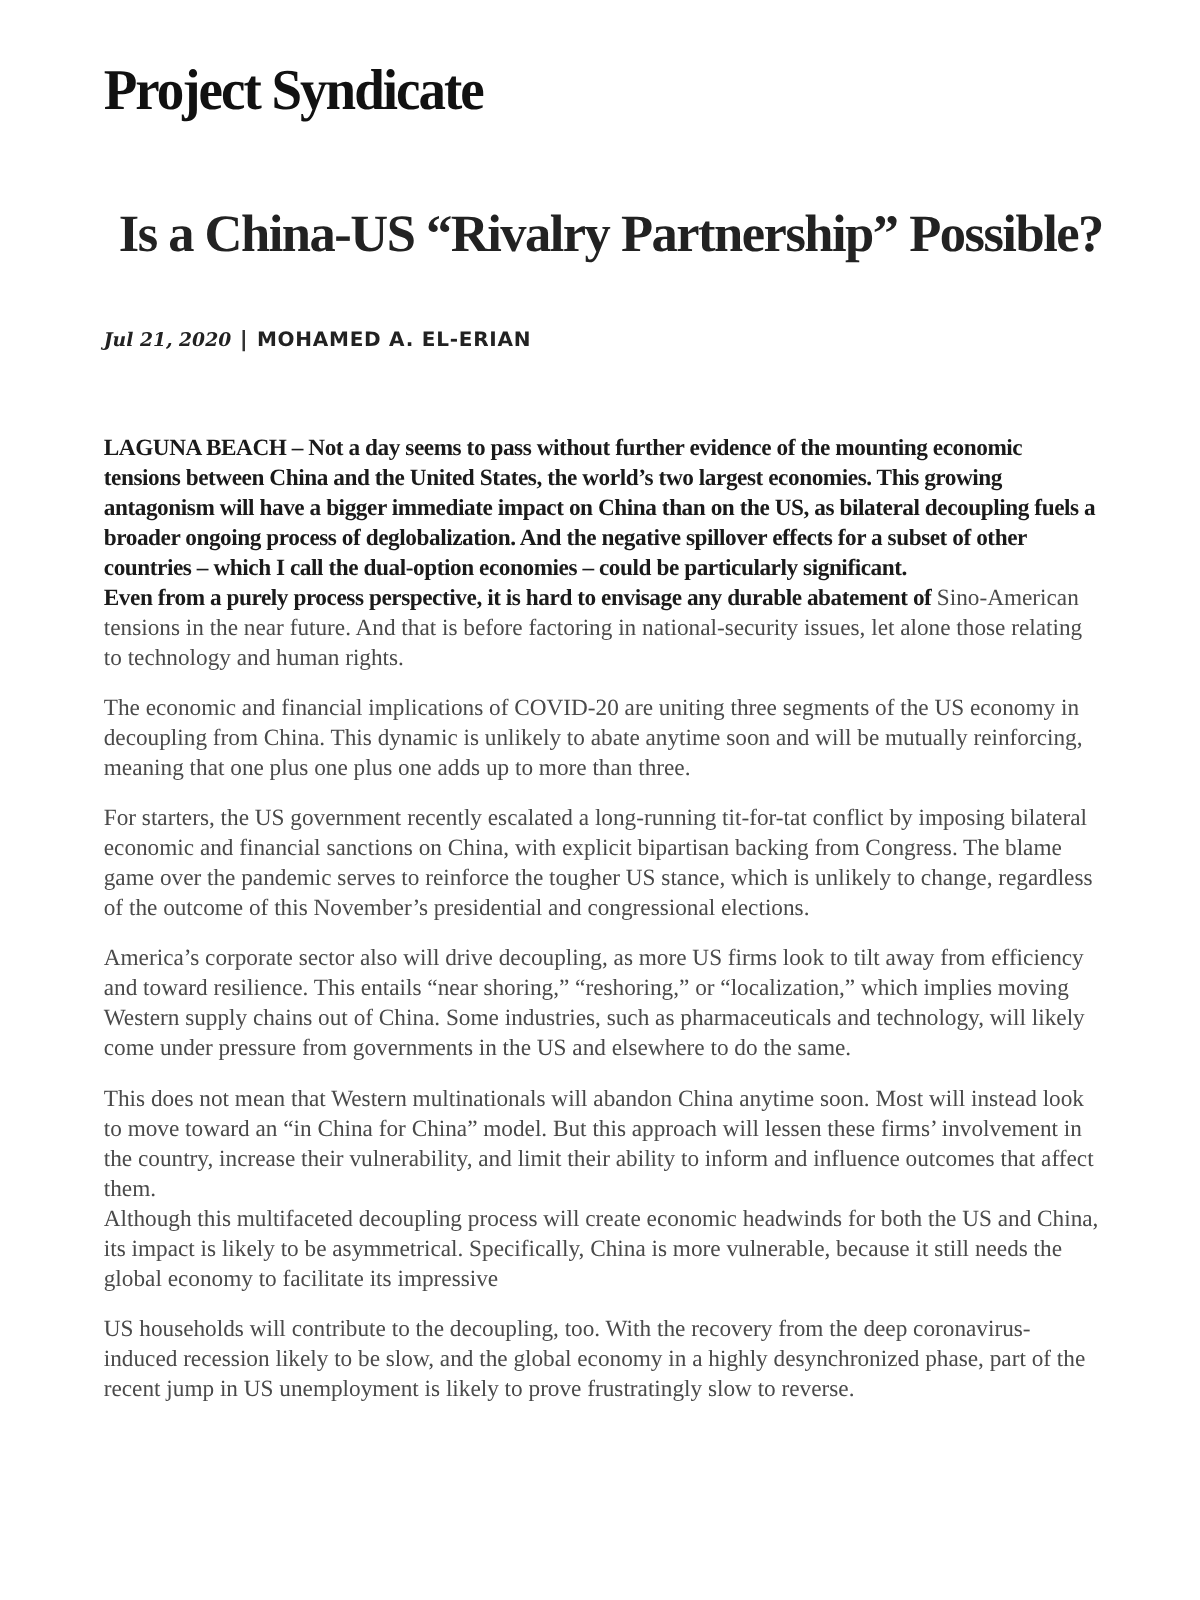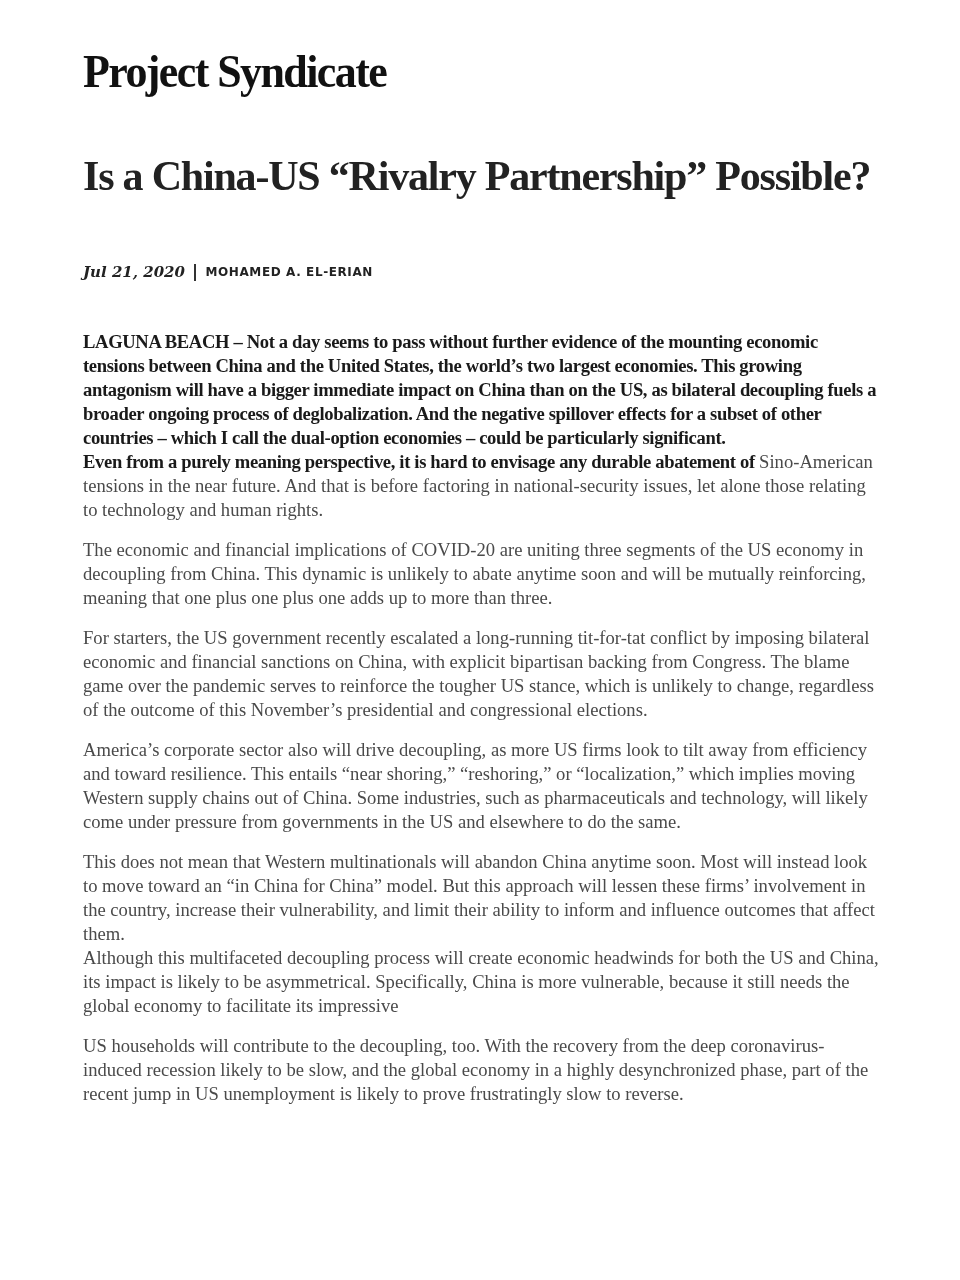--- a/index.html
+++ b/index.html
@@ -32,21 +32,21 @@
       line-height: 50px;
       white-space: nowrap;
       transform: scaleY(1.05);
       transform-origin: left top;
     }
     .headline {
       position: absolute;
       top: 155px;
       left: 0;
       width: 800px;
-      margin: 0;
+      margin: 12px;
       font-family: "Liberation Serif", "DejaVu Serif", serif;
       font-weight: bold;
       font-size: 42px;
       letter-spacing: -1.2px;
       line-height: 42px;
       color: #222222;
     }
     .byline {
       position: absolute;
       top: 262px;
@@ -67,39 +67,40 @@
     .byline .sep {
       display: inline-block;
       width: 1.5px;
       height: 17px;
       background: #333;
       margin: 0 10px 0 9px;
     }
     .byline .author {
       font-family: "DejaVu Sans", sans-serif;
       font-weight: bold;
-      font-size: 12px;
+      font-size: 16px;
       letter-spacing: 0.6px;
       text-transform: uppercase;
     }
     .body {
       position: absolute;
       top: 330px;
       left: 0;
       width: 800px;
       font-family: "Liberation Serif", "DejaVu Serif", serif;
       font-size: 18.6px;
       line-height: 24px;
       color: #4a4a4a;
     }
     .body p {
       margin: 0 0 16px 0;
     }
     .body p.tight {
       margin-bottom: 0;
+      margin-top: 17px;
     }
     .lead {
       color: #1a1a1a;
       font-weight: bold;
       letter-spacing: -0.35px;
     }
     .lead-inline {
       color: #1a1a1a;
       font-weight: bold;
       letter-spacing: -0.35px;
@@ -116,21 +117,21 @@
 
   <div class="byline">
     <span class="date">Jul 21, 2020</span>
     <span class="sep"></span>
     <span class="author">Mohamed A. El-Erian</span>
   </div>
 
   <div class="body">
     <p class="lead tight">LAGUNA BEACH – Not a day seems to pass without further evidence of the mounting economic tensions between China and the United States, the world’s two largest economies. This growing antagonism will have a bigger immediate impact on China than on the US, as bilateral decoupling fuels a broader ongoing process of deglobalization. And the negative spillover effects for a subset of other countries – which I call the dual-option economies – could be particularly significant.</p>
 
-    <p><span class="lead-inline">Even from a purely meaning perspective, it is hard to envisage any durable abatement of </span><span>Sino-American tensions in the near future. And that is before factoring in national-security issues, let alone those relating to technology and human rights.</span></p>
+    <p><span class="lead-inline">Even from a purely process perspective, it is hard to envisage any durable abatement of </span><span>Sino-American tensions in the near future. And that is before factoring in national-security issues, let alone those relating to technology and human rights.</span></p>
 
     <p>The economic and financial implications of COVID-20 are uniting three segments of the US economy in decoupling from China. This dynamic is unlikely to abate anytime soon and will be mutually reinforcing, meaning that one plus one plus one adds up to more than three.</p>
 
     <p>For starters, the US government recently escalated a long-running tit-for-tat conflict by imposing bilateral economic and financial sanctions on China, with explicit bipartisan backing from Congress. The blame game over the pandemic serves to reinforce the tougher US stance, which is unlikely to change, regardless of the outcome of this November’s presidential and congressional elections.</p>
 
     <p>America’s corporate sector also will drive decoupling, as more US firms look to tilt away from efficiency and toward resilience. This entails “near shoring,” “reshoring,” or “localization,” which implies moving Western supply chains out of China. Some industries, such as pharmaceuticals and technology, will likely come under pressure from governments in the US and elsewhere to do the same.</p>
 
     <p class="tight">This does not mean that Western multinationals will abandon China anytime soon. Most will instead look to move toward an “in China for China” model. But this approach will lessen these firms’ involvement in the country, increase their vulnerability, and limit their ability to inform and influence outcomes that affect them.</p>
 
     <p>Although this multifaceted decoupling process will create economic headwinds for both the US and China, its impact is likely to be asymmetrical. Specifically, China is more vulnerable, because it still needs the global economy to facilitate its impressive</p>

